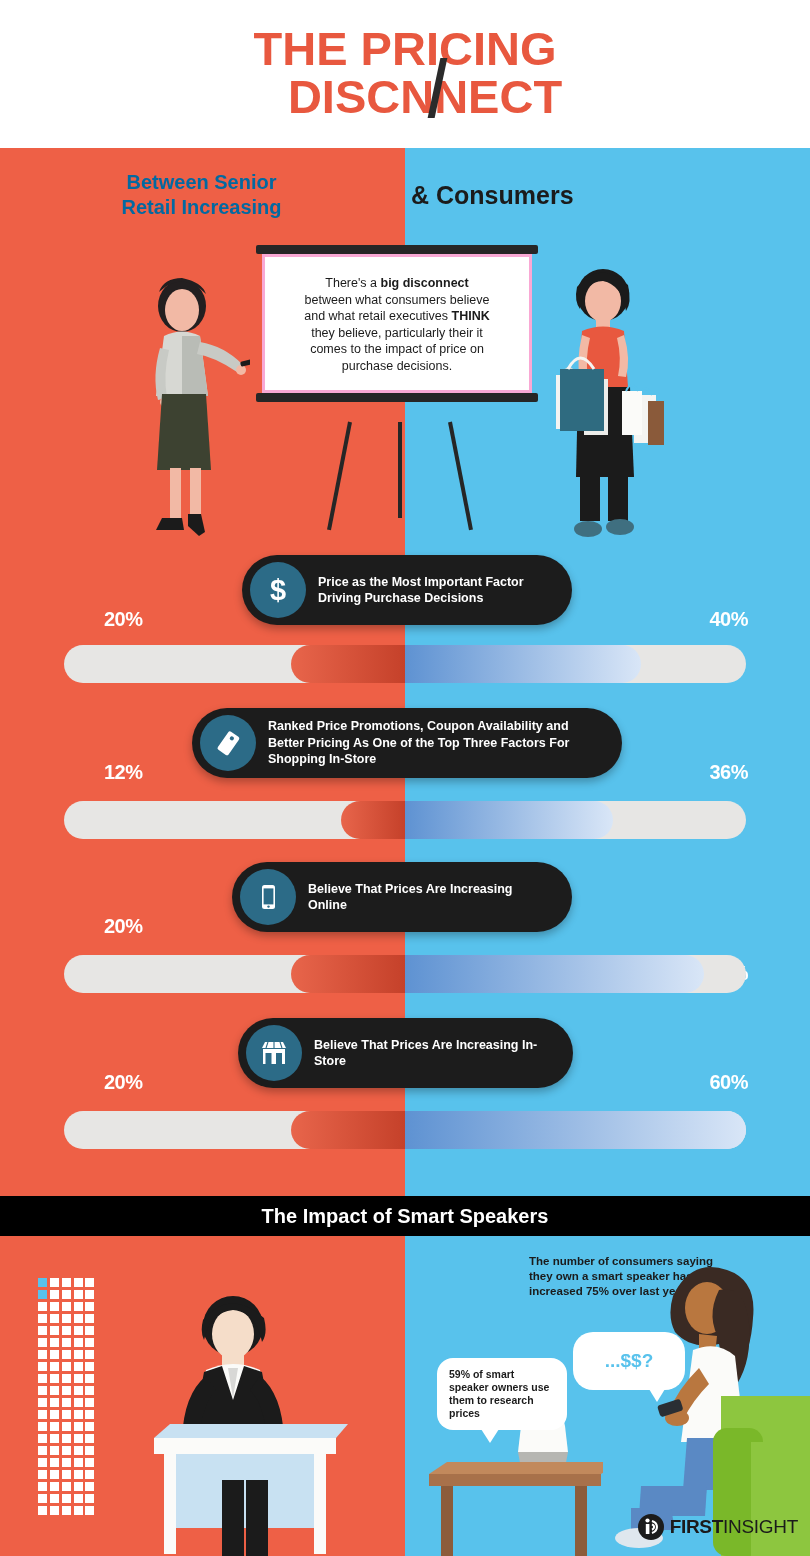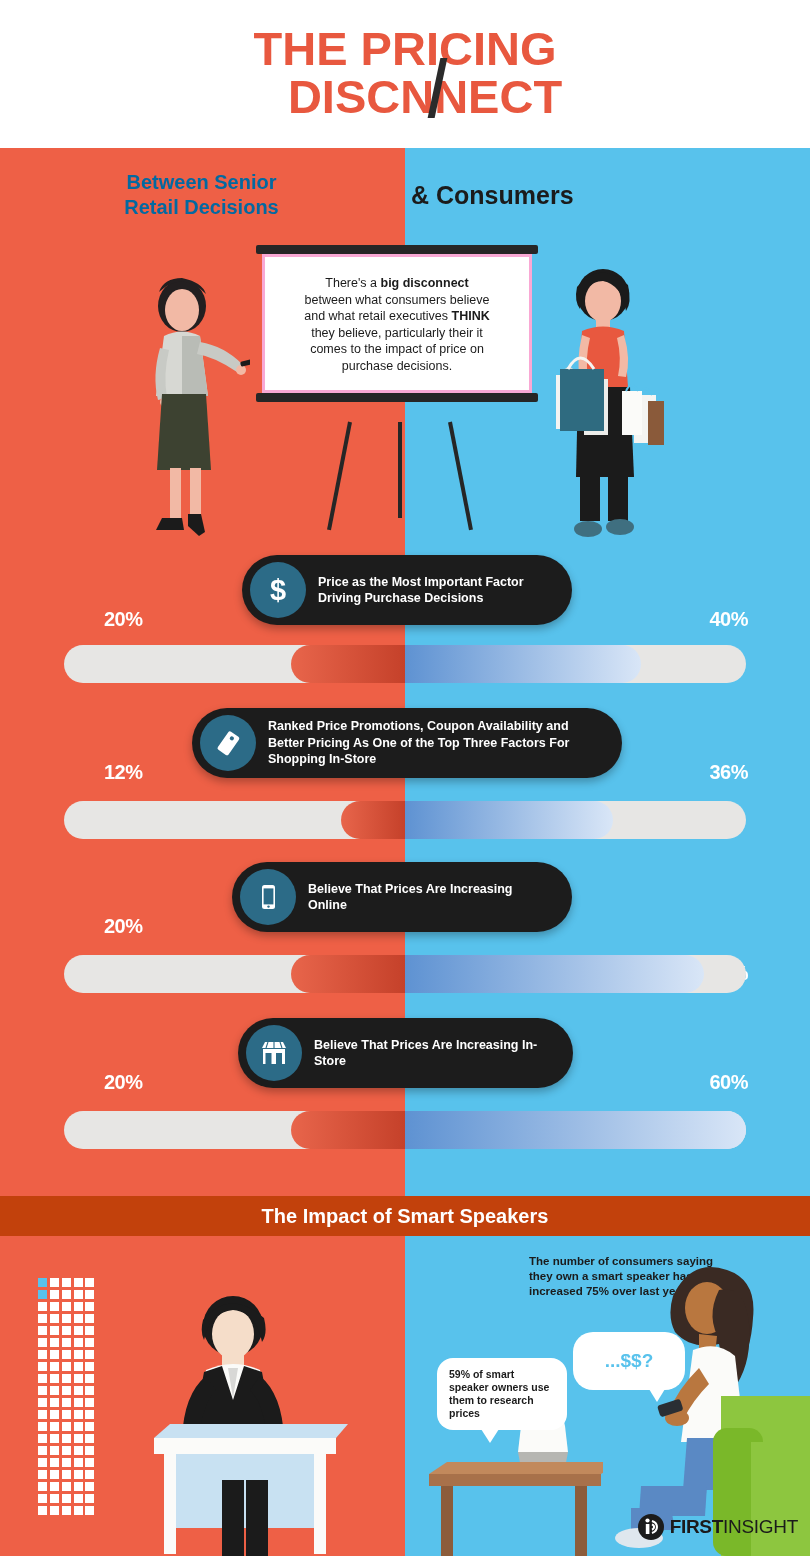--- a/index.html
+++ b/index.html
@@ -120,21 +120,21 @@
   }
   .fill-r {
     position:absolute; top:0; height:38px;
     border-radius:0 19px 19px 0;
     background:linear-gradient(to right,#5e92d2,#d9e6f7);
   }
 
   
   .band {
     position:absolute; left:0; top:1196px; width:810px; height:40px;
-    background:#c2410c; display:flex; align-items:center; justify-content:center;
+    background:#000000; display:flex; align-items:center; justify-content:center;
     z-index:7;
   }
   .band-title { color:#ffffff; font-weight:bold; font-size:20px; }
 
   .bottom { position:absolute; left:0; top:1236px; width:810px; height:320px; display:flex; }
   .bot-left  { width:405px; background:#ee6046; position:relative; overflow:hidden;}
   .bot-right { width:405px; background:#58c2ec; position:relative; overflow:hidden;}
 
   .exec-card {
     position:absolute; left:64px; top:18px; width:272px;
@@ -208,21 +208,21 @@
 </div>
 
 <div class="split">
   <div class="left"></div>
   <div class="right"></div>
 </div>
 
 <div class="subtitle-row">
   <div class="sub-left">
     <div>Between Senior</div>
-    <div>Retail Decisions</div>
+    <div>Retail Increasing</div>
   </div>
   <div class="sub-right">&amp; Consumers</div>
 </div>
 
 <div class="illus">
 
   <svg class="woman" viewBox="0 0 110 290">
     <ellipse cx="42" cy="44" rx="24" ry="26" fill="#231f20"></ellipse>
     <ellipse cx="42" cy="48" rx="17" ry="21" fill="#f2b9a5"></ellipse>
     <path d="M19 30 Q42 8 66 32 Q62 20 42 16 Q24 16 19 30Z" fill="#231f20"></path>

